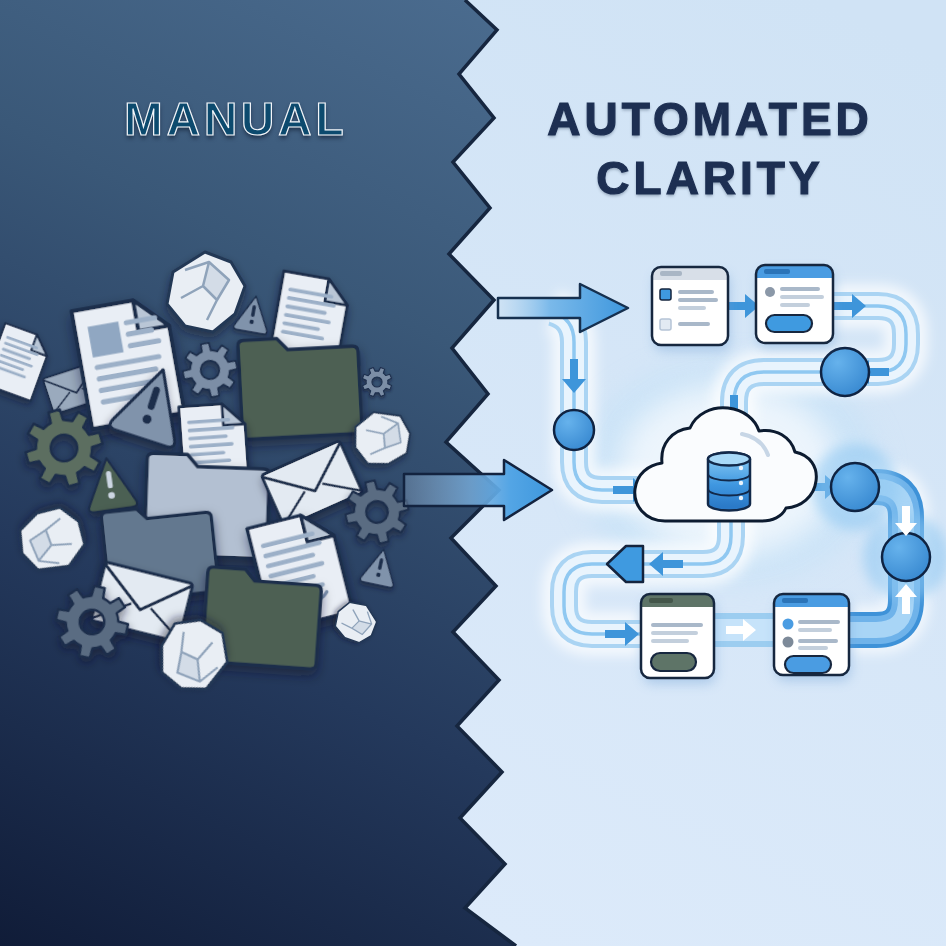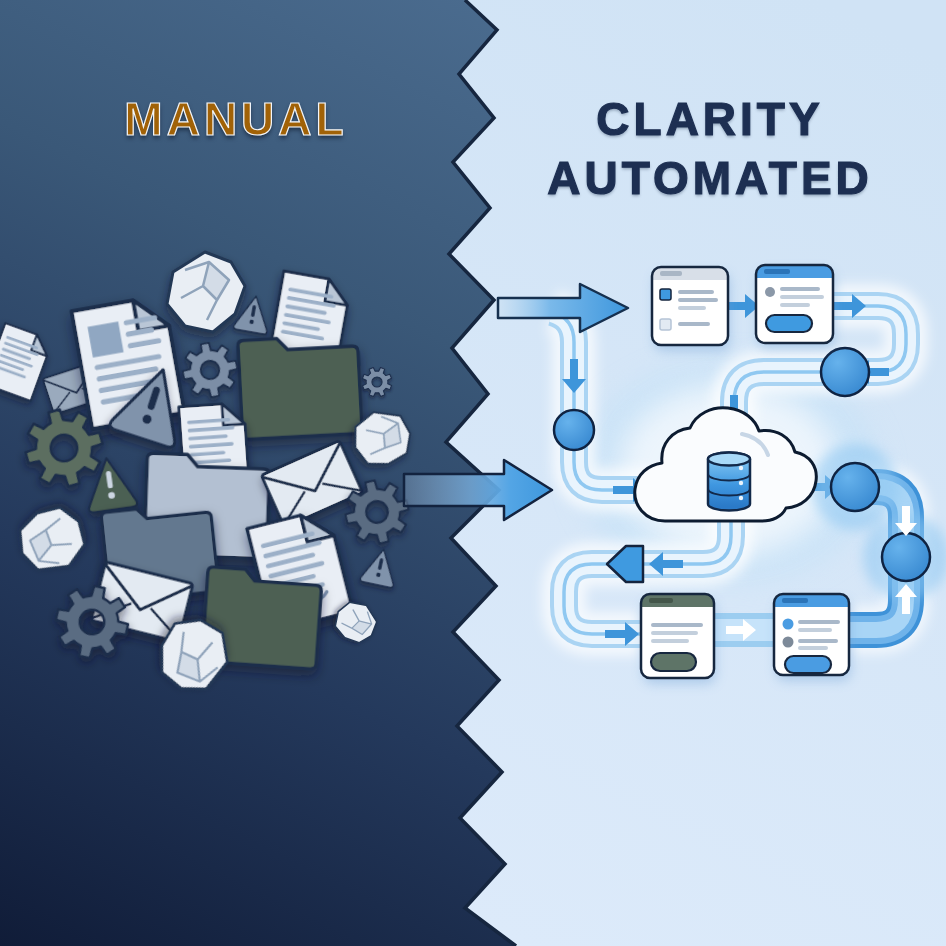--- a/index.html
+++ b/index.html
@@ -1,21 +1,21 @@
 <!DOCTYPE html>
 <html><head>
 <meta charset="utf-8">
 <style>
   html,body{margin:0;padding:0;background:#dce9f8;}
   .stage{position:relative;width:946px;height:946px;overflow:hidden;
          font-family:"Liberation Sans",sans-serif;}
   .stage svg{position:absolute;left:0;top:0;}
   .panel-title{position:absolute;top:90px;text-align:center;font-size:46px;
          font-weight:700;letter-spacing:4px;line-height:59px;user-select:none;}
-  .panel-title.left{left:0;width:472px;color:#a16207;
+  .panel-title.left{left:0;width:472px;color:#0c4a6e;
          -webkit-text-stroke:1.2px #f3f6fa;
          text-shadow:0 3px 4px rgba(8,16,34,0.55);}
   .panel-title.right{left:474px;width:472px;color:#1d2f52;
          -webkit-text-stroke:1.2px #1d2f52;
          text-shadow:0 2px 3px rgba(20,40,70,0.35);}
 </style>
 </head>
 <body>
 
 <div class="stage">
@@ -360,16 +360,16 @@
         </g>
       </g>
       <polyline points="465,0 497,30 459,74 494,118 453,162 490,208 449,254 494,300 452,348 488,394 446,442 499,490 451,538 496,586 453,632 499,680 457,726 502,772 460,818 505,864 465,908 516,946" fill="none" stroke="#16263f" stroke-width="3.5"></polyline>
       <polygon points="498,298 580,298 580,284 628,308 580,332 580,318 498,318" fill="url(#entryGrad)" stroke="#16304f" stroke-width="2.5" stroke-linejoin="round"></polygon>
       <polygon points="404,474 504,474 504,460 552,490 504,520 504,506 404,506" fill="url(#transGrad)" stroke="#13233f" stroke-width="2.5" stroke-linejoin="round"></polygon>
     </svg>
   <div class="panel-title left">
     <div>MANUAL</div>
   </div>
   <div class="panel-title right">
+    <div>AUTOMATED</div>
     <div>CLARITY</div>
-    <div>AUTOMATED</div>
   </div>
 </div>
 
 </body></html>

